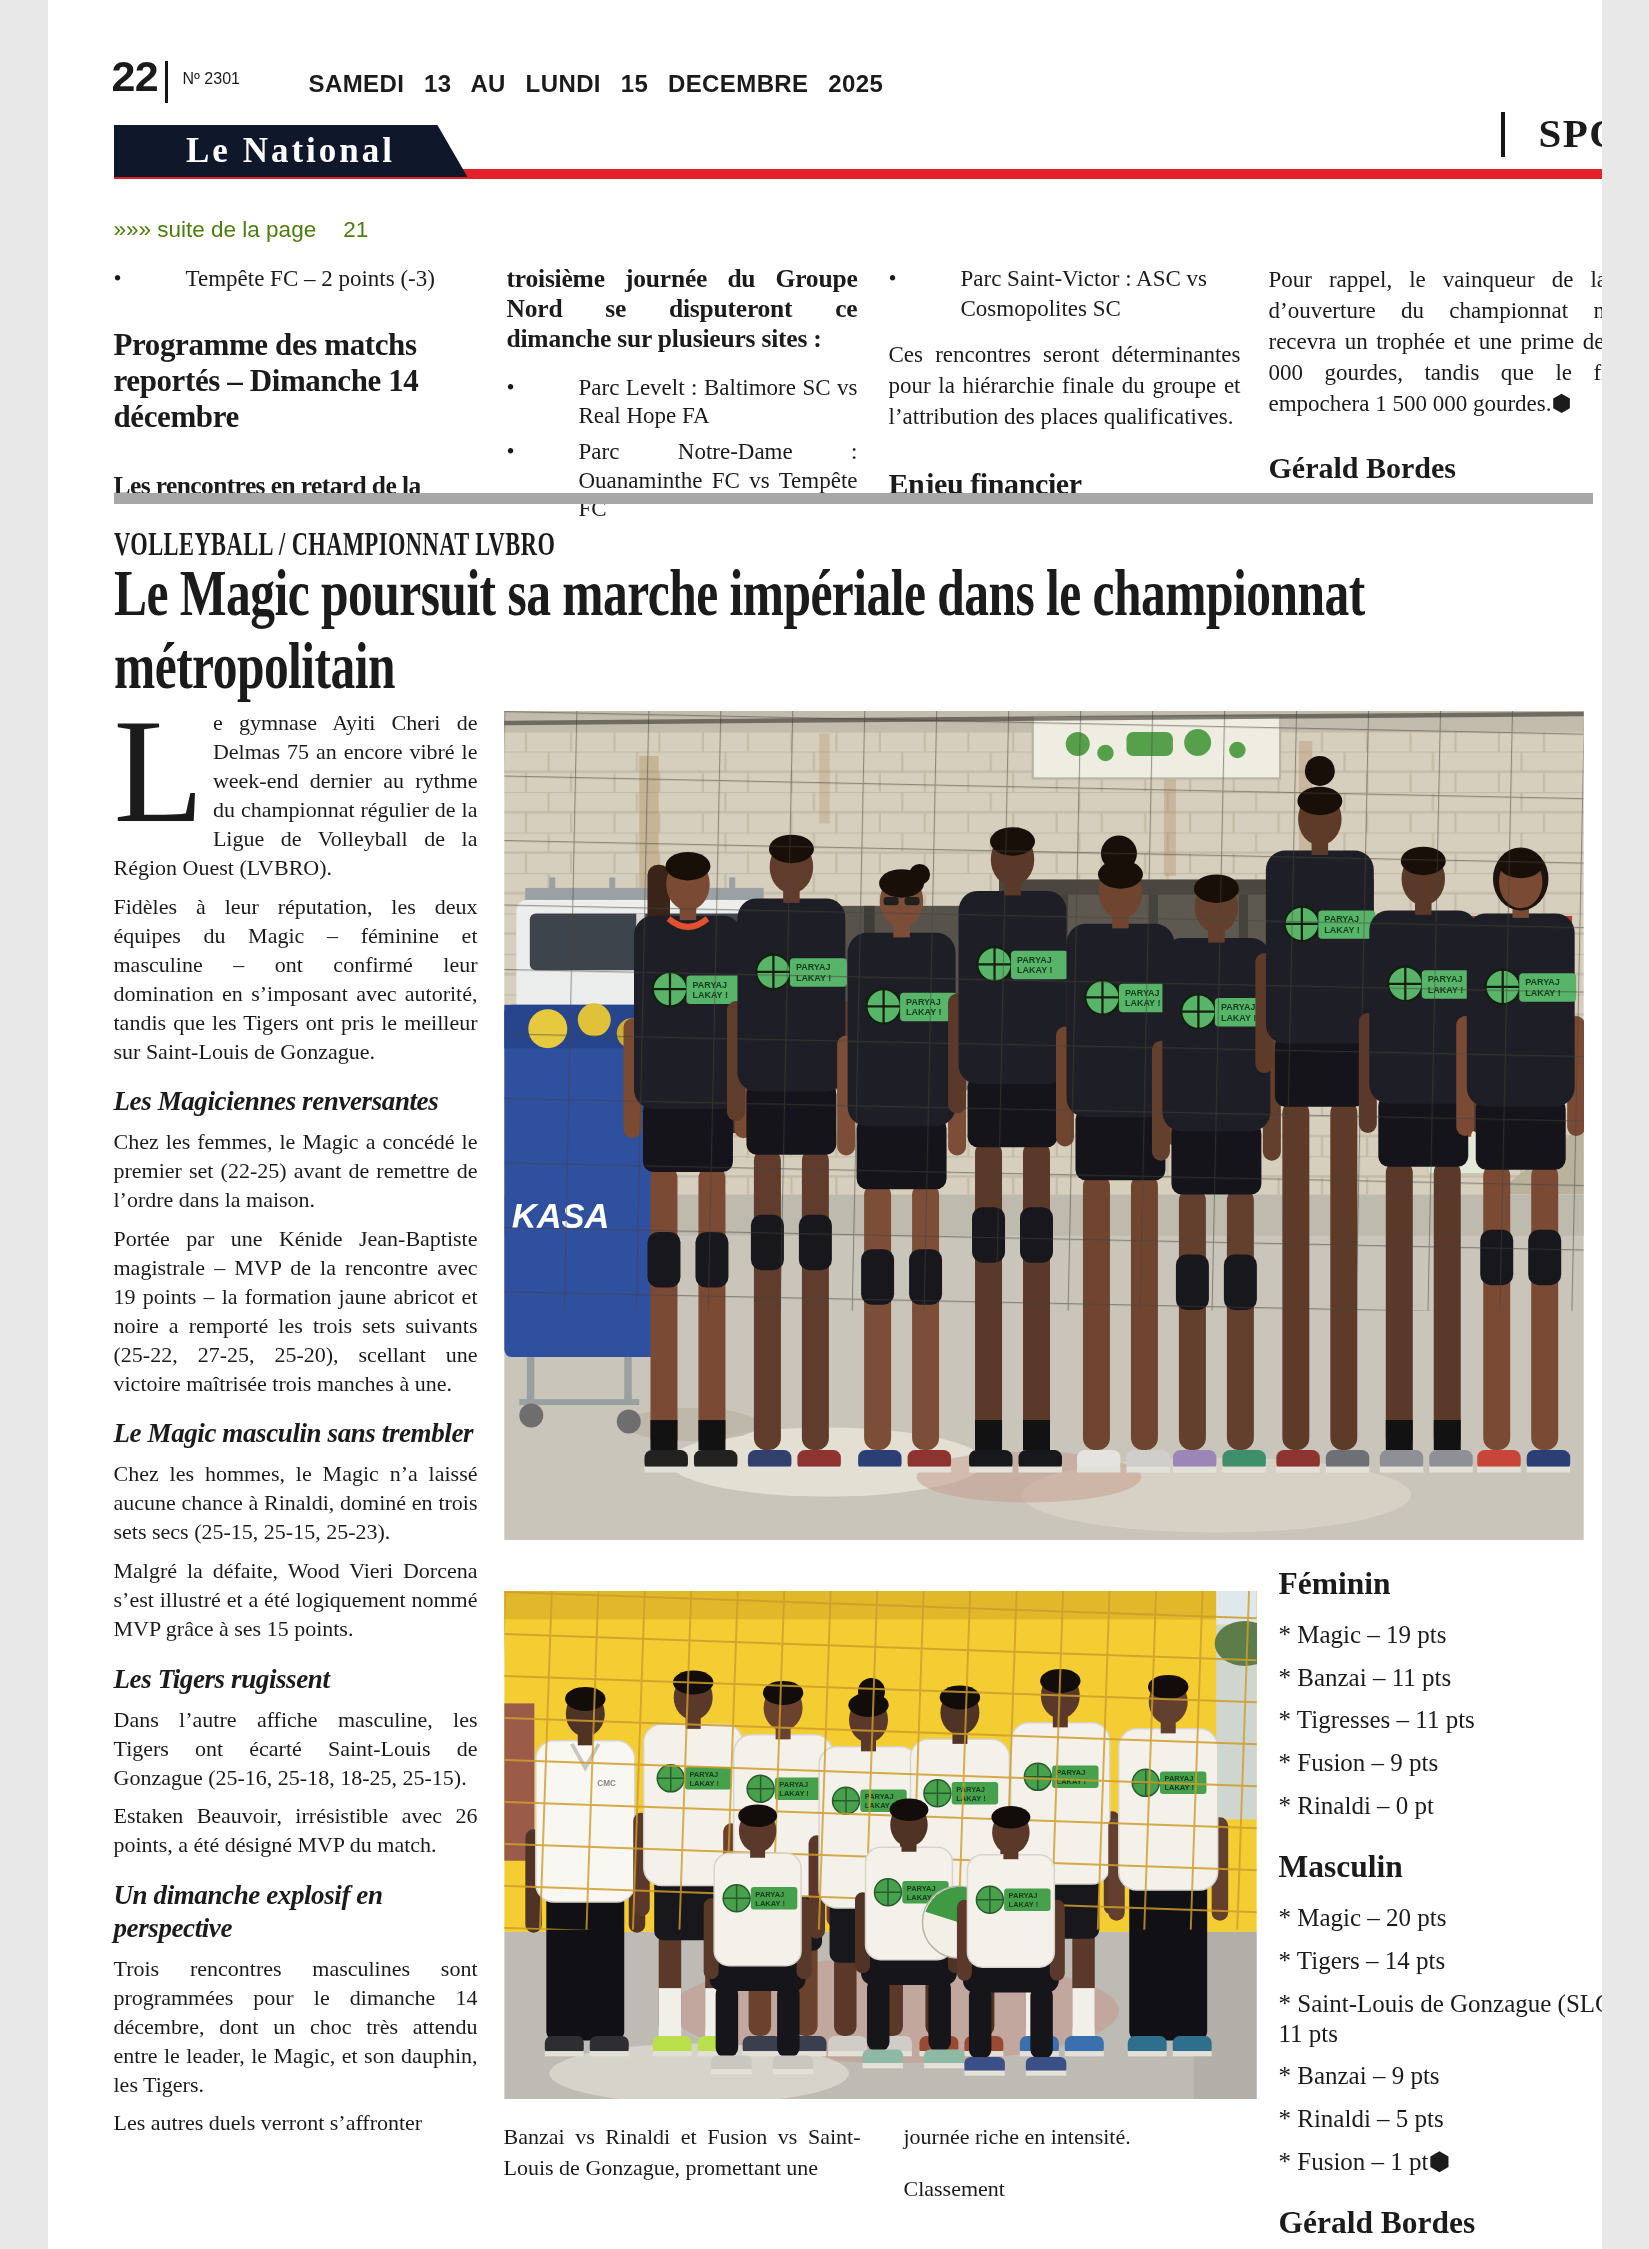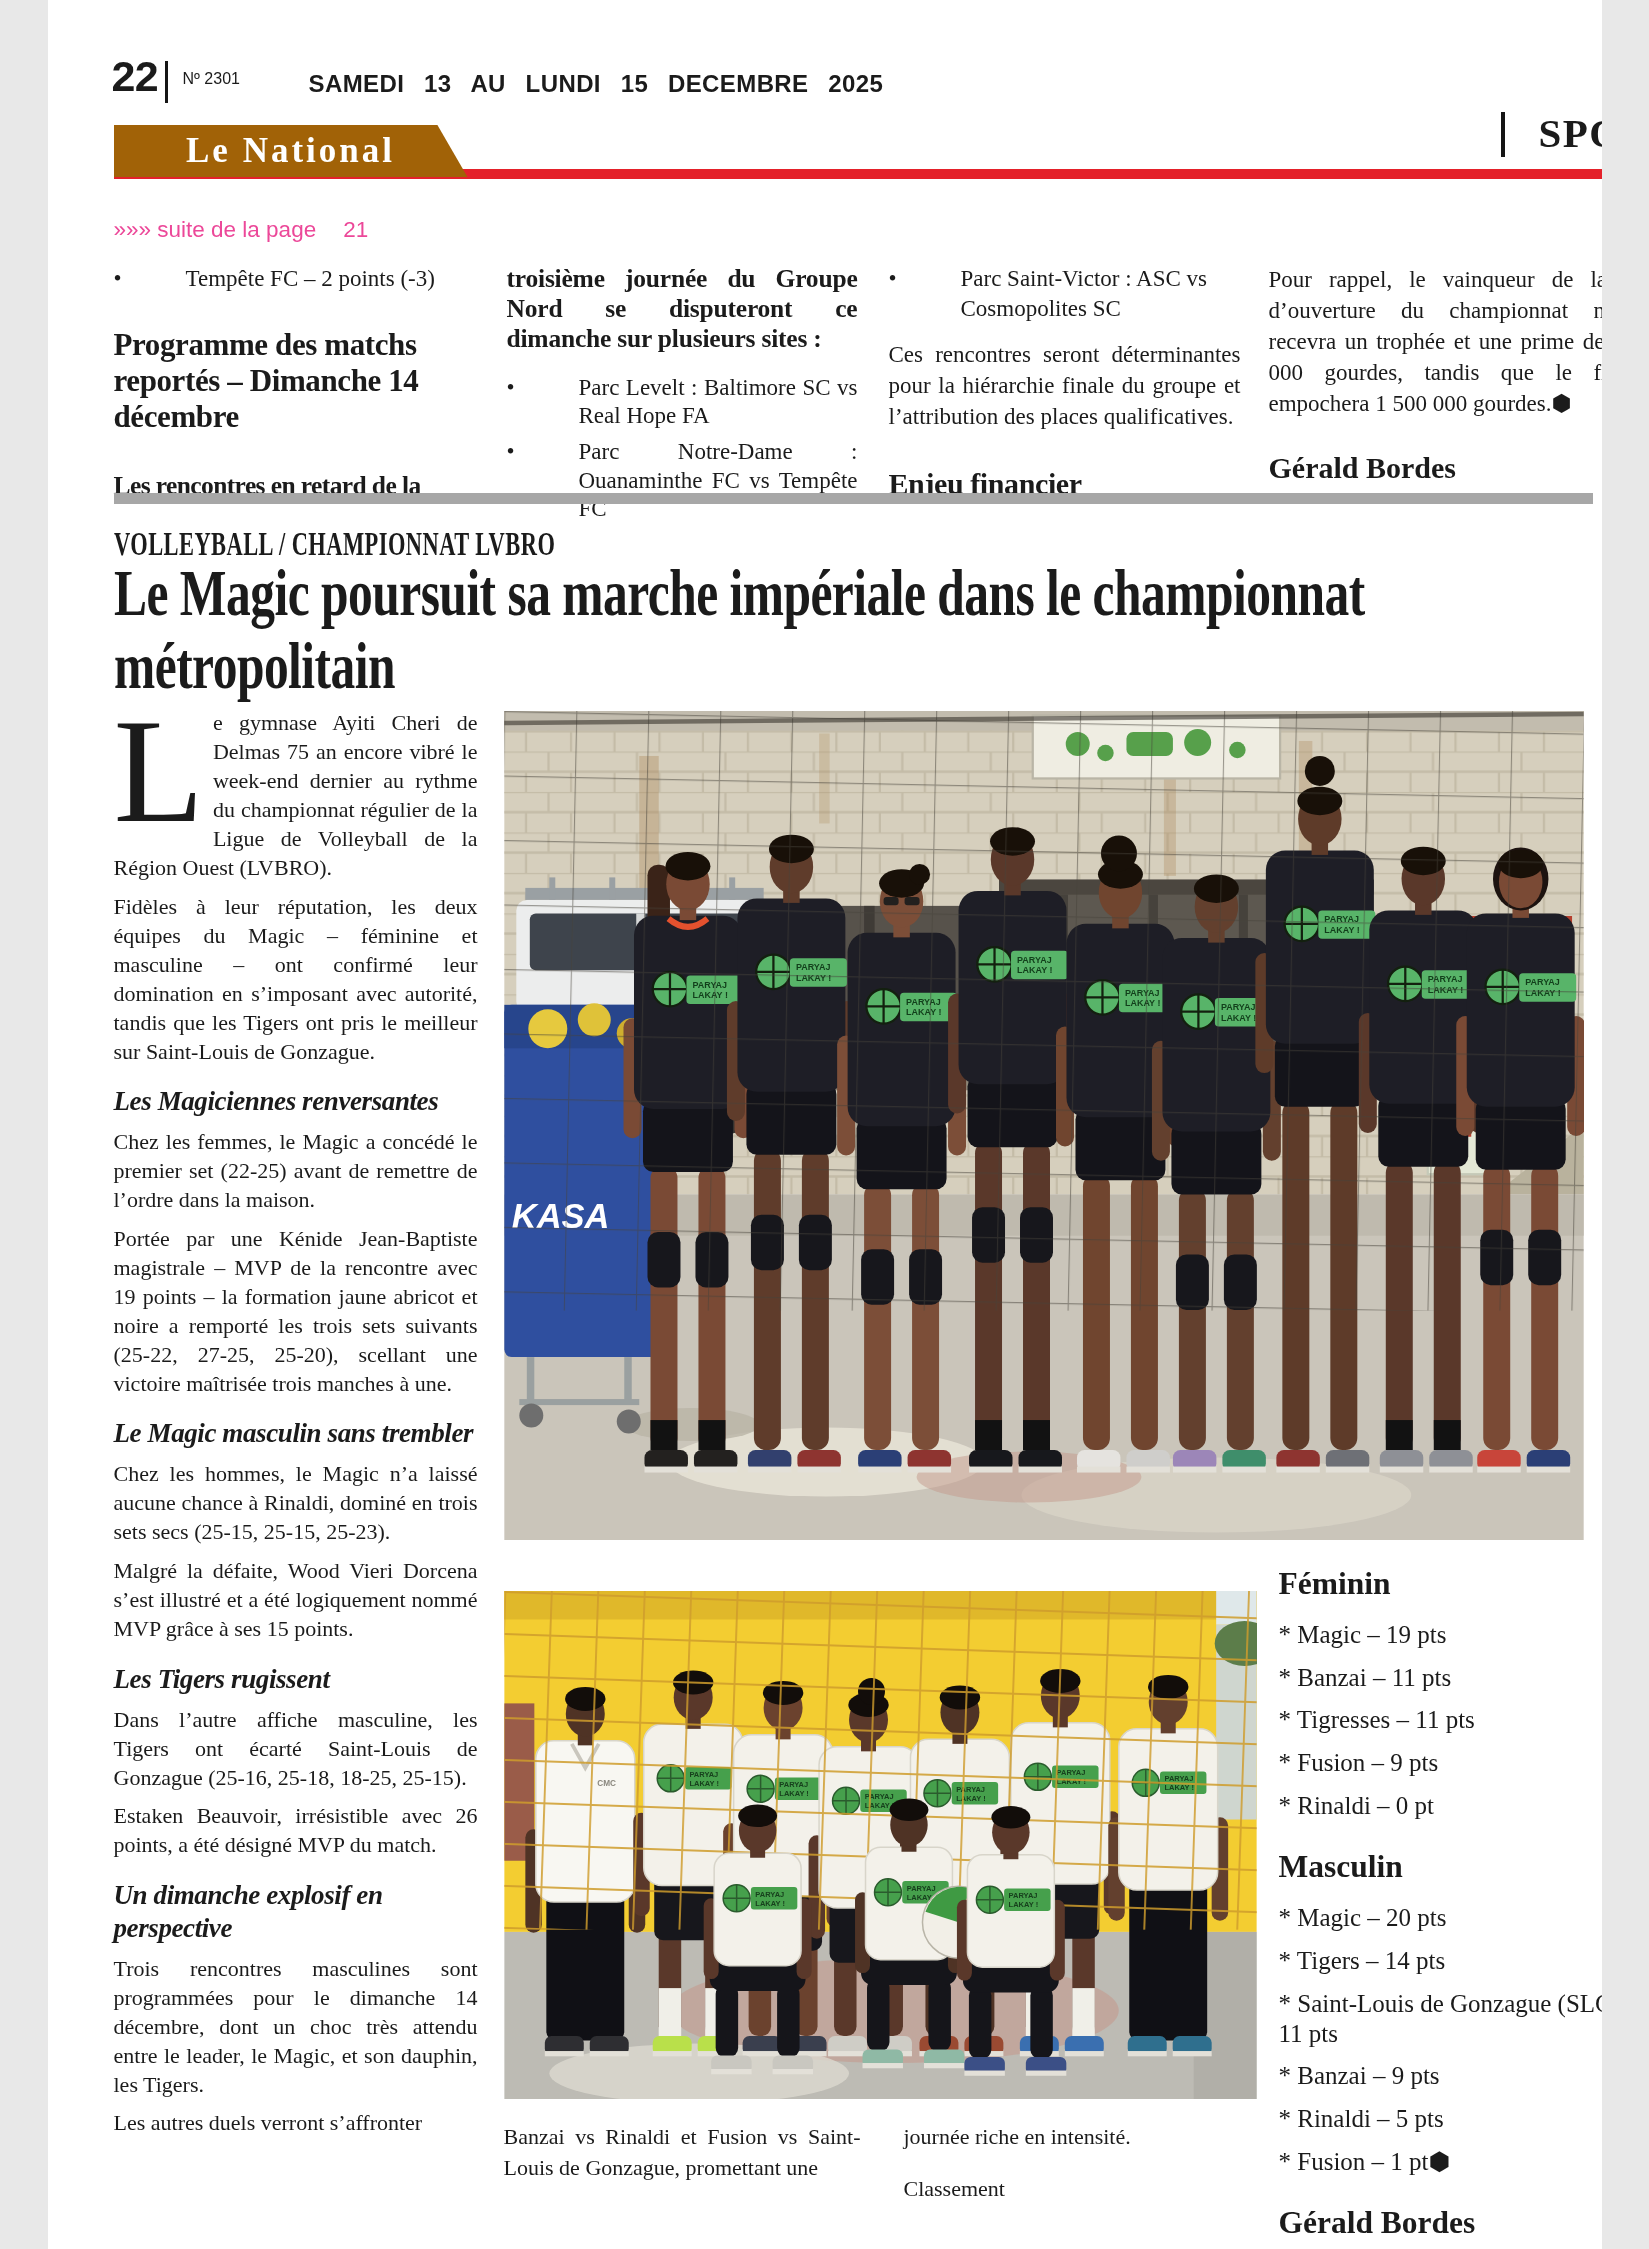--- a/index.html
+++ b/index.html
@@ -59,25 +59,25 @@
 
 <div class="page">
 
   <div class="pagenum sans">22</div>
   <div class="pgrule"></div>
   <div class="issue sans">Nº 2301</div>
   <div class="dateline sans">SAMEDI 13 AU LUNDI 15 DECEMBRE 2025</div>
   <div class="pipe"></div>
   <div class="sport">SPORT</div>
   <div class="redstrip" style="background: rgb(228, 33, 42);"></div>
-  <div class="flag" style="background: #a16207;">
+  <div class="flag" style="background: #0f172a;">
     <span>Le National</span>
   </div>
 
-  <div class="suite" style="color: #ec4899;">
+  <div class="suite" style="color: #4d7c0f;">
     <span>»»» suite de la page</span><span class="pg">21</span>
   </div>
 
   <div class="ccol" style="left:66px;width:361px;">
     <div class="cbullet">
       <span class="b">•</span>
       <span>Tempête FC – 2 points (-3)</span>
     </div>
     <div class="chead" style="margin-top:33px;">Programme des matchs reportés – Dimanche 14 décembre</div>
     <div class="cbold" style="margin-top:36px;">Les rencontres en retard de la</div>

